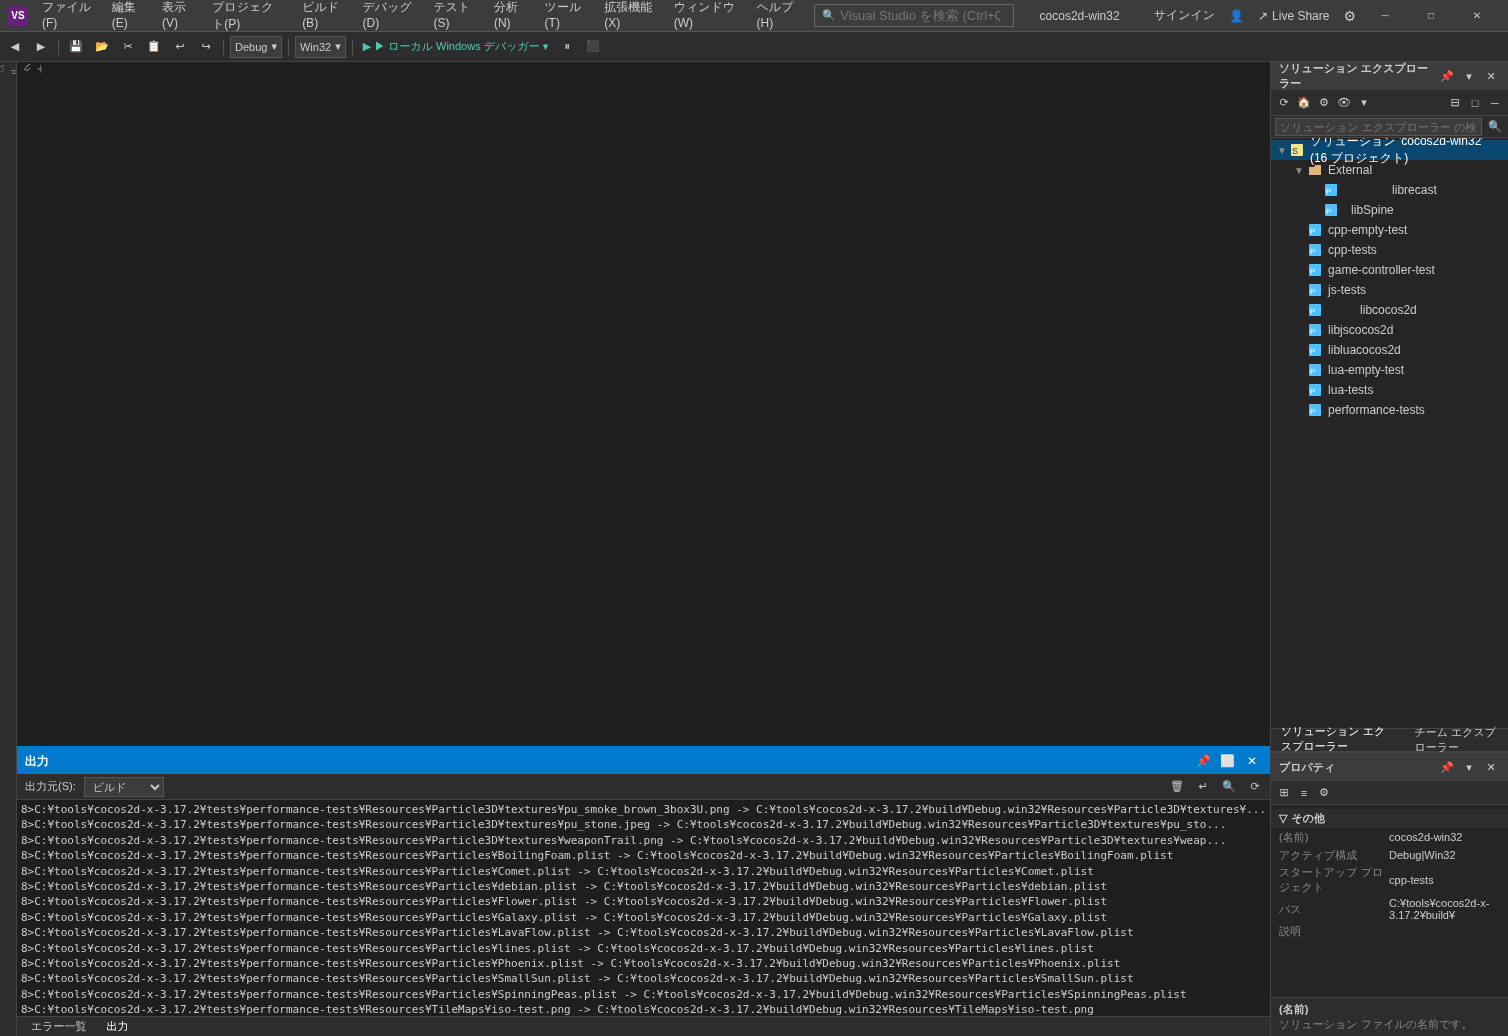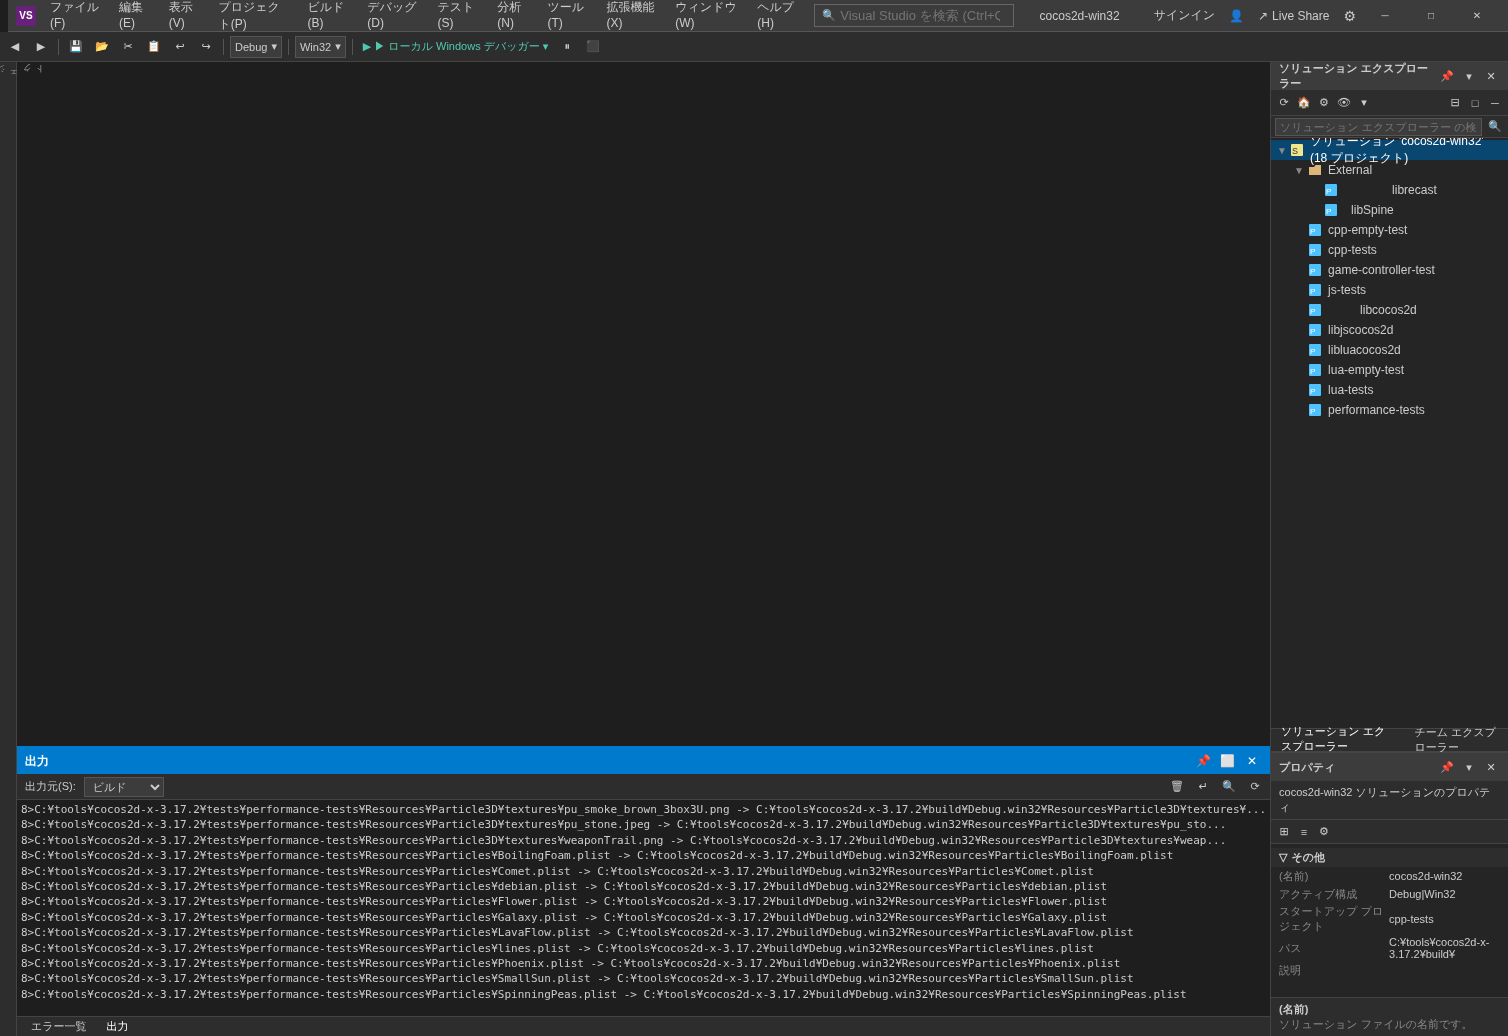--- a/index.html
+++ b/index.html
@@ -15,21 +15,20 @@
 
     
     #title-bar {
       height: 32px;
       background: #3c3c3c;
       display: flex;
       align-items: center;
       padding: 0 8px;
       gap: 6px;
       border-bottom: 1px solid #555;
-      margin-left: 8px;
     }
     #title-bar .vs-logo {
       width: 20px;
       height: 20px;
       background: #68217a;
       display: flex;
       align-items: center;
       justify-content: center;
       color: white;
       font-weight: bold;
@@ -599,20 +598,21 @@
           <div class="output-line">8&gt;C:¥tools¥cocos2d-x-3.17.2¥tests¥performance-tests¥Resources¥Particles¥BoilingFoam.plist -&gt; C:¥tools¥cocos2d-x-3.17.2¥build¥Debug.win32¥Resources¥Particles¥BoilingFoam.plist</div>
           <div class="output-line">8&gt;C:¥tools¥cocos2d-x-3.17.2¥tests¥performance-tests¥Resources¥Particles¥Comet.plist -&gt; C:¥tools¥cocos2d-x-3.17.2¥build¥Debug.win32¥Resources¥Particles¥Comet.plist</div>
           <div class="output-line">8&gt;C:¥tools¥cocos2d-x-3.17.2¥tests¥performance-tests¥Resources¥Particles¥debian.plist -&gt; C:¥tools¥cocos2d-x-3.17.2¥build¥Debug.win32¥Resources¥Particles¥debian.plist</div>
           <div class="output-line">8&gt;C:¥tools¥cocos2d-x-3.17.2¥tests¥performance-tests¥Resources¥Particles¥Flower.plist -&gt; C:¥tools¥cocos2d-x-3.17.2¥build¥Debug.win32¥Resources¥Particles¥Flower.plist</div>
           <div class="output-line">8&gt;C:¥tools¥cocos2d-x-3.17.2¥tests¥performance-tests¥Resources¥Particles¥Galaxy.plist -&gt; C:¥tools¥cocos2d-x-3.17.2¥build¥Debug.win32¥Resources¥Particles¥Galaxy.plist</div>
           <div class="output-line">8&gt;C:¥tools¥cocos2d-x-3.17.2¥tests¥performance-tests¥Resources¥Particles¥LavaFlow.plist -&gt; C:¥tools¥cocos2d-x-3.17.2¥build¥Debug.win32¥Resources¥Particles¥LavaFlow.plist</div>
           <div class="output-line">8&gt;C:¥tools¥cocos2d-x-3.17.2¥tests¥performance-tests¥Resources¥Particles¥lines.plist -&gt; C:¥tools¥cocos2d-x-3.17.2¥build¥Debug.win32¥Resources¥Particles¥lines.plist</div>
           <div class="output-line">8&gt;C:¥tools¥cocos2d-x-3.17.2¥tests¥performance-tests¥Resources¥Particles¥Phoenix.plist -&gt; C:¥tools¥cocos2d-x-3.17.2¥build¥Debug.win32¥Resources¥Particles¥Phoenix.plist</div>
           <div class="output-line">8&gt;C:¥tools¥cocos2d-x-3.17.2¥tests¥performance-tests¥Resources¥Particles¥SmallSun.plist -&gt; C:¥tools¥cocos2d-x-3.17.2¥build¥Debug.win32¥Resources¥Particles¥SmallSun.plist</div>
           <div class="output-line">8&gt;C:¥tools¥cocos2d-x-3.17.2¥tests¥performance-tests¥Resources¥Particles¥SpinningPeas.plist -&gt; C:¥tools¥cocos2d-x-3.17.2¥build¥Debug.win32¥Resources¥Particles¥SpinningPeas.plist</div>
+          <div class="output-line">8&gt;C:¥tools¥cocos2d-x-3.17.2¥tests¥performance-tests¥Resources¥TileMaps¥iso-test.png -&gt; C:¥tools¥cocos2d-x-3.17.2¥build¥Debug.win32¥Resources¥TileMaps¥iso-test.png</div>
         </div>
 
       <div id="output-bottom-bar">
         <div class="bottom-tabs">
           <span class="bottom-tab">エラー一覧</span>
           <span class="bottom-tab active">出力</span>
         </div>
       </div>
     </div>
   </div>
@@ -645,21 +645,21 @@
 
       <div class="tree-item selected">
             <span class="tree-indent" style="width: 0px; display: inline-block;"></span>
             <span class="tree-arrow">▼</span>
             <span class="tree-icon solution">
               <svg width="14" height="14" viewBox="0 0 14 14">
                 <rect x="1" y="1" width="12" height="12" fill="#f0e68c" rx="1"></rect>
                 <text x="2" y="11" font-size="9" fill="#333">S</text>
               </svg>
             </span>
-            <span style="margin-left: 3px; font-size: 12px;">ソリューション 'cocos2d-win32' (18 プロジェクト)</span>
+            <span style="margin-left: 3px; font-size: 12px;">ソリューション 'cocos2d-win32' (16 プロジェクト)</span>
           </div>
           <div class="tree-item">
             <span class="tree-indent" style="width: 16px; display: inline-block;"></span>
             <span class="tree-arrow">▼</span>
             <span class="tree-icon folder">
               <svg width="14" height="14" viewBox="0 0 14 14">
                 <path d="M1 4h5l1.5-2H13v10H1z" fill="#dcb67a"></path>
               </svg>
             </span>
             <span style="margin-left: 3px; font-size: 12px;">External</span>
@@ -802,23 +802,20 @@
         <span class="se-bottom-tab">チーム エクスプローラー</span>
       </div>
     </div>
 
     <div id="properties-panel">
       <div id="prop-header">
         <span class="prop-title">プロパティ</span>
         <button class="se-btn">📌</button>
         <button class="se-btn">▾</button>
         <button class="se-btn">✕</button>
-      </div>
-      <div id="prop-title-bar">
-        <span>cocos2d-win32 ソリューションのプロパティ</span>
       </div>
       <div id="prop-toolbar">
         <button class="se-btn">⊞</button>
         <button class="se-btn">≡</button>
         <button class="se-btn">⚙</button>
       </div>
       <div id="prop-content">
         <div class="prop-group-header">
           <span>▽</span>
           <span>その他</span>

